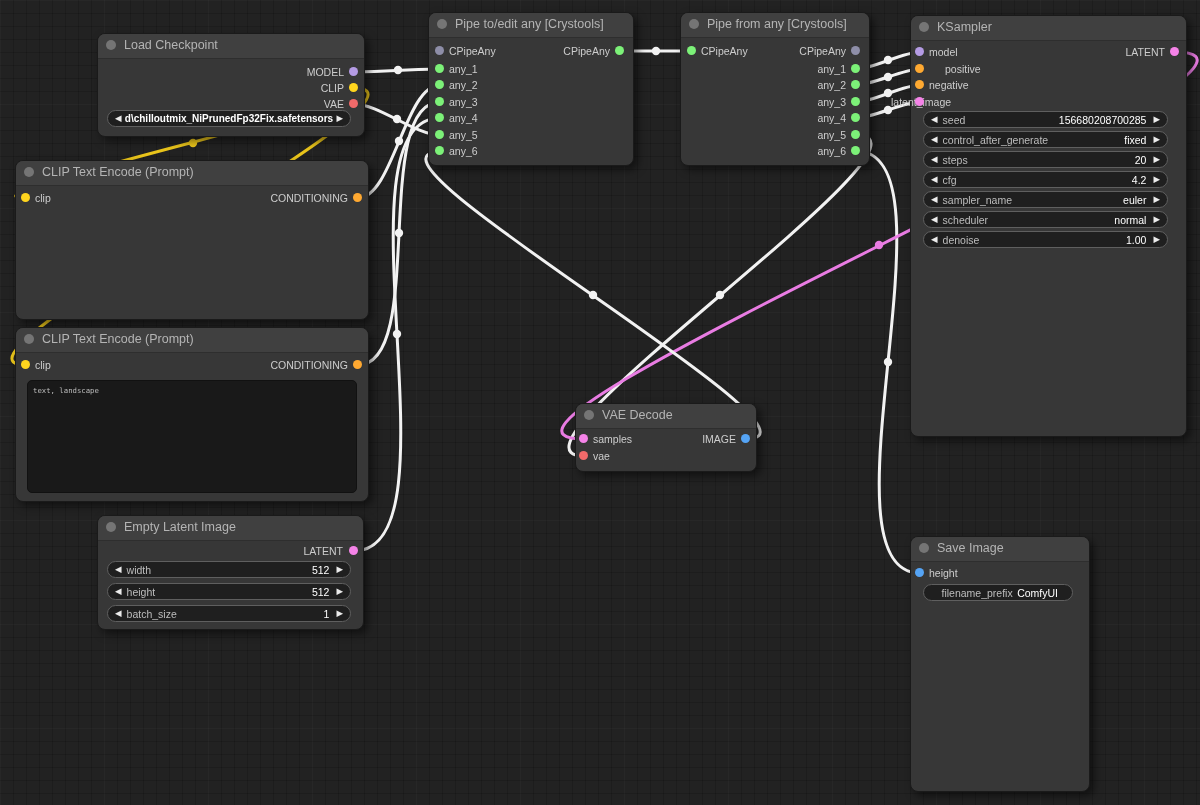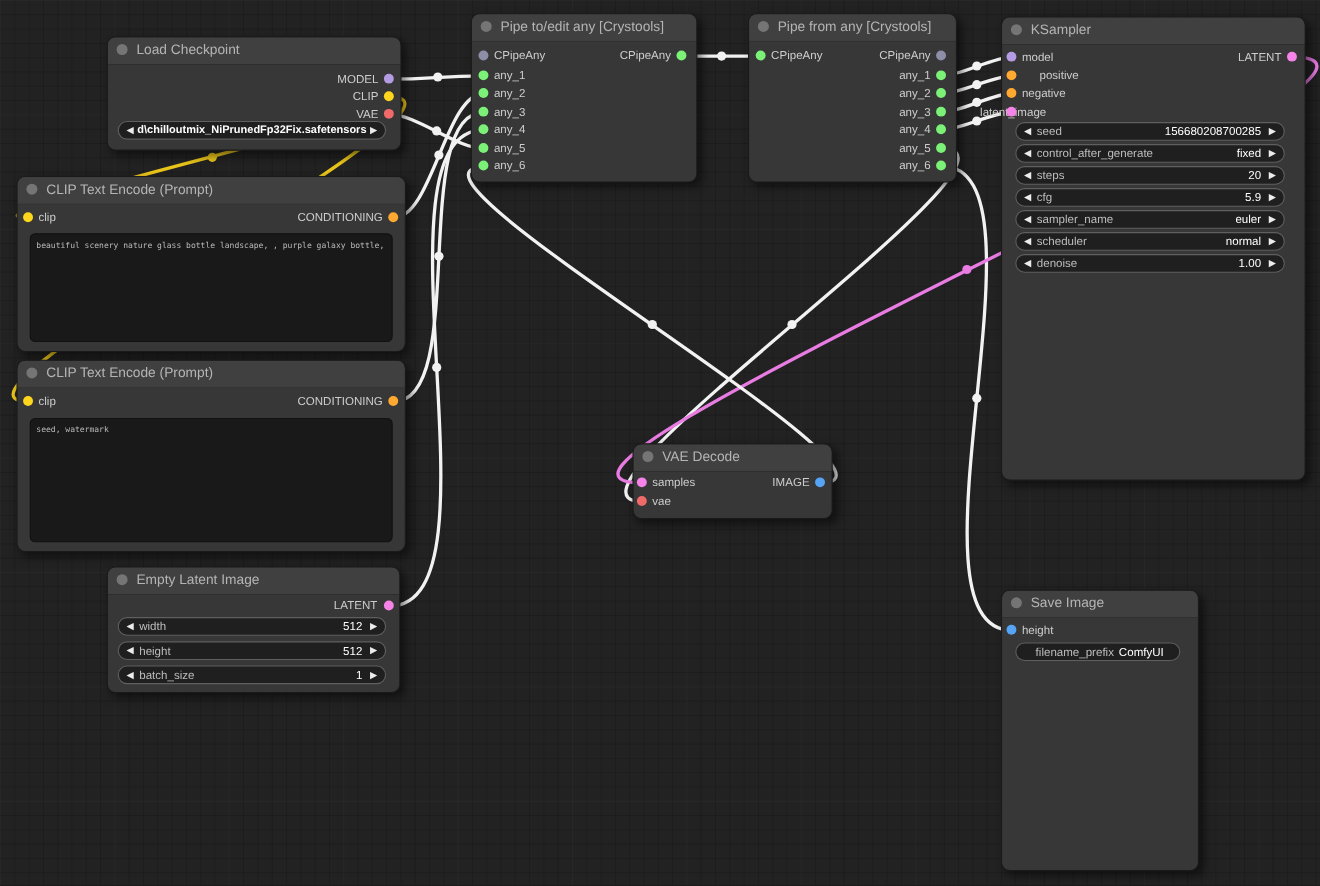--- a/index.html
+++ b/index.html
@@ -92,32 +92,31 @@
 
   <div class="nd" style="left:15px;top:160px;width:352px;height:158px;">
     <div class="ttlbar"></div>
   </div>
   <span class="tdot" style="left: 24px; top: 167px; background-color: rgb(117, 117, 117);"></span>
   <span class="ttl" style="left:42px;top:166px;">CLIP Text Encode (Prompt)</span>
   <span class="pdot" style="left: 21px; top: 193px; background-color: rgb(255, 213, 30);"></span>
   <span class="lbl" style="left:35px;top:193px;">clip</span>
   <span class="rlbl" style="right:852px;top:193px;">CONDITIONING</span>
   <span class="pdot" style="left: 353px; top: 193px; background-color: rgb(255, 169, 49);"></span>
-  <div class="ta" style="left:27px;top:212px;width:330px;height:99px;">beautiful scenery nature glass bottle landscape, , purple galaxy bottle,</div>
 
   <div class="nd" style="left:15px;top:327px;width:352px;height:173px;">
     <div class="ttlbar"></div>
   </div>
   <span class="tdot" style="left: 24px; top: 334px; background-color: rgb(117, 117, 117);"></span>
   <span class="ttl" style="left:42px;top:333px;">CLIP Text Encode (Prompt)</span>
   <span class="pdot" style="left: 21px; top: 360px; background-color: rgb(255, 213, 30);"></span>
   <span class="lbl" style="left:35px;top:360px;">clip</span>
   <span class="rlbl" style="right:852px;top:360px;">CONDITIONING</span>
   <span class="pdot" style="left: 353px; top: 360px; background-color: rgb(255, 169, 49);"></span>
-  <div class="ta" style="left:27px;top:380px;width:330px;height:113px;">seed, watermark</div>
+  <div class="ta" style="left:27px;top:380px;width:330px;height:113px;">text, landscape</div>
 
   <div class="nd" style="left:97px;top:515px;width:265px;height:113px;">
     <div class="ttlbar"></div>
   </div>
   <span class="tdot" style="left: 106px; top: 522px; background-color: rgb(117, 117, 117);"></span>
   <span class="ttl" style="left:124px;top:521px;">Empty Latent Image</span>
   <span class="rlbl" style="right:857px;top:546px;">LATENT</span>
   <span class="pdot" style="left: 349px; top: 546px; background-color: rgb(245, 131, 232);"></span>
   <div class="pill" style="left:107px;top:561px;width:244px;">
     <span class="arr">◀</span>
@@ -211,21 +210,21 @@
   </div>
   <div class="pill" style="left:923px;top:151px;width:245px;">
     <span class="arr">◀</span>
     <span class="pl">steps</span>
     <span class="pv">20</span>
     <span class="arr">▶</span>
   </div>
   <div class="pill" style="left:923px;top:171px;width:245px;">
     <span class="arr">◀</span>
     <span class="pl">cfg</span>
-    <span class="pv">5.9</span>
+    <span class="pv">4.2</span>
     <span class="arr">▶</span>
   </div>
   <div class="pill" style="left:923px;top:191px;width:245px;">
     <span class="arr">◀</span>
     <span class="pl">sampler_name</span>
     <span class="pv">euler</span>
     <span class="arr">▶</span>
   </div>
   <div class="pill" style="left:923px;top:211px;width:245px;">
     <span class="arr">◀</span>

